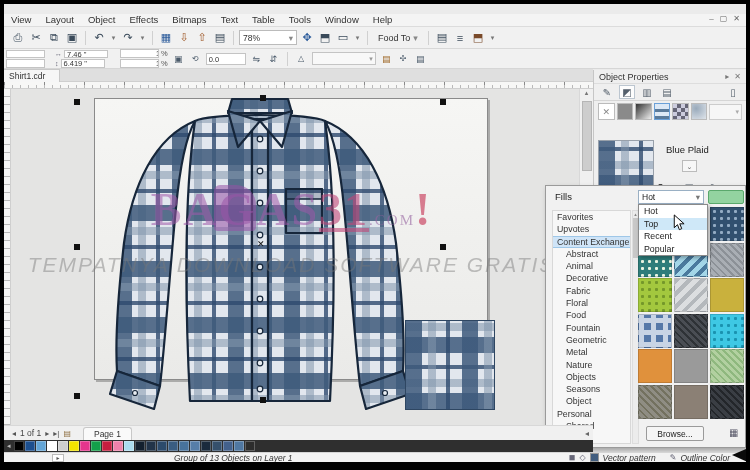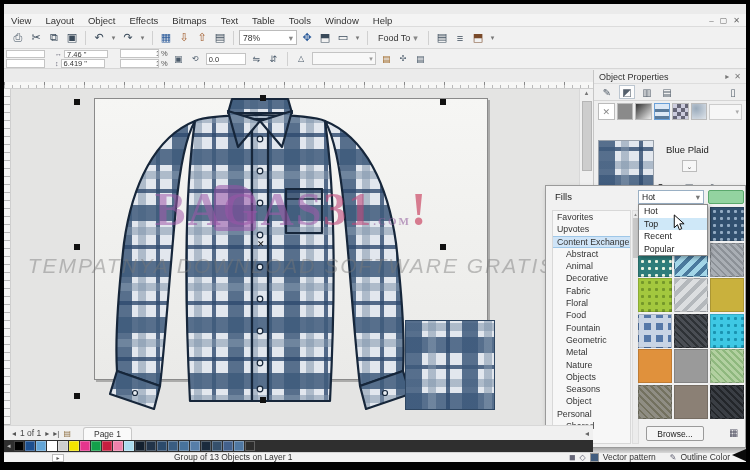--- a/index.html
+++ b/index.html
@@ -7,21 +7,21 @@
   .frame{position:relative;width:750px;height:470px;background:#000;overflow:hidden;
          font-family:"Liberation Sans","DejaVu Sans",sans-serif;color:#222;}
   .app{position:absolute;left:4px;top:4px;width:742px;height:458px;background:#ebebeb;overflow:hidden;}
 
   
   .titlebar{position:absolute;left:0;top:0;width:742px;height:10px;background:#141414;color:#cfcfcf;
             font-size:7.5px;line-height:10px;padding-left:6px;white-space:nowrap;}
   .win-ctrls{position:absolute;right:2px;top:0;height:10px;display:flex;gap:3px;color:#bbb;font-size:7px;line-height:10px;}
   .win-ctrls .close{background:#b33;color:#fff;padding:0 3px;}
   .menubar{position:absolute;left:0;top:10px;width:742px;height:13px;background:#f4f4f4;border-bottom:1px solid #dcdcdc;
-           display:flex;align-items:center;font-size:9.5px;}
+           display:flex;font-size:9.5px;}
   .menubar .mitem{padding:0 7px;color:#333;}
   .menu-ctrls{margin-left:auto;display:flex;gap:6px;padding-right:6px;color:#666;font-size:8px;}
   .toolbar{position:absolute;left:0;top:23px;width:742px;height:22px;background:#f1f1f1;border-bottom:1px solid #d8d8d8;
            display:flex;align-items:center;gap:2px;padding-left:6px;font-size:9px;color:#444;}
   .tbtn{width:16px;height:16px;display:flex;align-items:center;justify-content:center;font-size:11px;color:#3a4a5a;}
   .tbtn.small{width:9px;font-size:7px;color:#777;}
   .tsep{width:1px;height:14px;background:#d0d0d0;margin:0 3px;}
   .zoombox{width:58px;height:15px;background:#fff;border:1px solid #bbb;font-size:8.5px;display:flex;align-items:center;
            padding:0 3px;justify-content:space-between;color:#333;}
   .snapto{display:flex;align-items:center;gap:3px;padding:0 5px;font-size:9px;color:#333;}
@@ -61,22 +61,22 @@
       repeating-linear-gradient(90deg, rgba(62,90,124,.85) 0 16px, rgba(62,90,124,0) 16px 22px,
         rgba(130,150,172,.55) 22px 30px, rgba(130,150,172,0) 30px 40px,
         rgba(46,74,110,.8) 40px 44px, rgba(46,74,110,0) 44px 56px),
       repeating-linear-gradient(0deg, rgba(62,90,124,.85) 0 16px, rgba(62,90,124,0) 16px 22px,
         rgba(130,150,172,.55) 22px 30px, rgba(130,150,172,0) 30px 40px,
         rgba(46,74,110,.8) 40px 44px, rgba(46,74,110,0) 44px 56px);}
   .tile-swatch{position:absolute;left:401px;top:231px;width:90px;height:90px;border:1px solid #2e4662;}
   .watermark{position:absolute;left:0;top:96px;width:575px;text-align:center;pointer-events:none;}
   .wm-line1{font-size:46px;font-weight:bold;color:rgba(160,90,170,.55);letter-spacing:2px;line-height:50px;
             font-family:"Liberation Serif","DejaVu Serif",serif;}
-  .wm-num{color:rgba(190,70,120,.6);} .wm-bang{color:rgba(200,60,90,.65);}
-  .wm-com{font-size:11px;color:rgba(150,100,160,.6);font-weight:bold;}
+  .wm-num{color:rgba(190,70,120,.6);text-decoration:underline;} .wm-bang{color:rgba(200,60,90,.65);}
+  .wm-com{font-size:15px;color:rgba(150,100,160,.6);font-weight:normal;}
   .wm-id{display:block;font-size:13px;font-weight:bold;color:rgba(205,60,110,.75);margin-top:-6px;letter-spacing:3px;
          text-align:right;padding-right:120px;}
   .wm-tag{display:block;margin-top:8px;font-size:21px;color:rgba(120,120,120,.45);letter-spacing:2px;font-style:italic;}
   .wm-logo{position:absolute;left:210px;top:0px;width:42px;height:46px;background:rgba(150,80,165,.55);
            border-radius:6px 20px 4px 4px;}
   .vscroll{position:absolute;left:575px;top:85px;width:14px;height:336px;background:#f0f0f0;border-left:1px solid #d8d8d8;
            font-size:7px;color:#777;text-align:center;}
   .vthumb{position:absolute;left:2px;top:12px;width:10px;height:70px;background:#cdcdcd;border:1px solid #b5b5b5;}
 
   
@@ -138,21 +138,21 @@
            display:flex;align-items:center;gap:4px;padding-left:8px;font-size:8.5px;color:#444;}
   .pn-ico{font-size:8px;color:#555;}
   .pagetab{height:13px;background:#fafafa;border:1px solid #c8c8c8;border-bottom:none;border-radius:3px 3px 0 0;
            padding:0 10px;line-height:13px;color:#333;margin-left:8px;}
   .pn-right{margin-left:auto;padding-right:4px;color:#666;font-size:8px;}
   .palette{position:absolute;left:0;top:436px;width:589px;height:12px;background:#2f2f2f;display:flex;align-items:center;
            gap:1px;padding-left:3px;}
   .pal-arrow{color:#bbb;font-size:7px;padding-right:2px;}
   .pal{width:10px;height:10px;border:1px solid rgba(255,255,255,.25);}
   .statusbar{position:absolute;left:0;top:448px;width:742px;height:10px;background:#f2f2f2;border-top:1px solid #d5d5d5;
-             font-size:8.5px;color:#333;display:flex;align-items:flex-end;}
+             font-size:8.5px;color:#333;display:flex;align-items:center;font-style:italic;}
   .sb-ico{width:12px;height:8px;border:1px solid #bbb;background:#fff;font-size:6px;line-height:7px;text-align:center;
           color:#555;margin-left:48px;}
   .sb-text{margin-left:110px;}
   .sb-right{margin-left:auto;display:flex;align-items:center;gap:4px;padding-right:16px;}
   .sb-chip{width:9px;height:9px;border:1px solid #999;}
   .sb-glyph{font-size:8px;color:#667;}
   .big-cursor{position:absolute;right:-2px;top:444px;width:0;height:0;border-top:7px solid transparent;
               border-bottom:7px solid transparent;border-right:16px solid #0a0a0a;}
 </style>
 </head>
@@ -249,20 +249,23 @@
     <span class="pico">⇋</span>
     <span class="pico">⇵</span>
     <span class="tsep"></span>
     <span class="pico" style="font-size:8px">△</span>
     <span class="pdrop">▾</span>
     <span class="pico" style="color:#a06a2a">▤</span>
     <span class="pico" style="font-size:8px">✣</span>
     <span class="pico">▤</span>
   </div>
 
+  <div class="tabrow">
+    <span class="doctab">Shirt1.cdr</span>
+  </div>
   <div class="hruler"></div>
 
   <div class="canvas">
     <div class="vruler"></div>
     <div class="page"></div>
 
     <svg class="shirt-svg" width="400" height="330" viewBox="0 0 400 330">
       <defs>
         <pattern id="plaidP" width="56" height="56" patternUnits="userSpaceOnUse">
           <rect width="56" height="56" fill="#e2e7ee"></rect>

